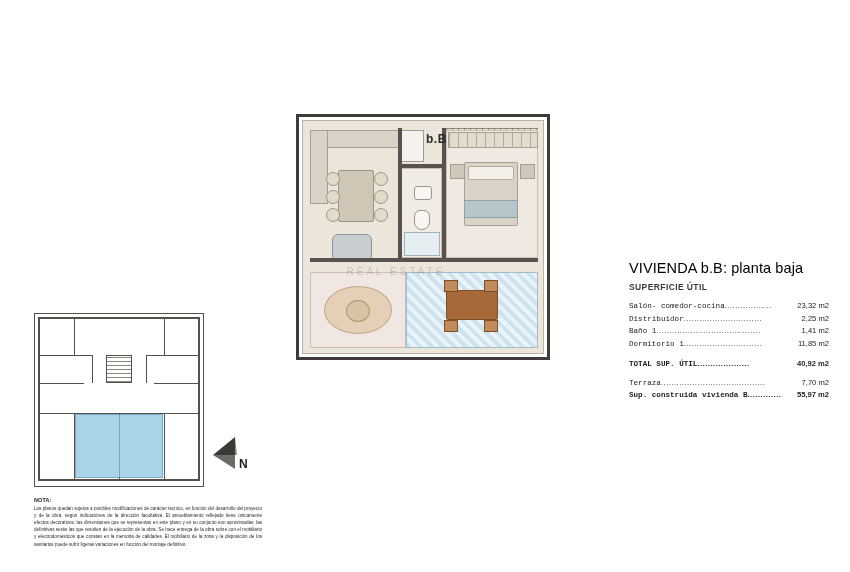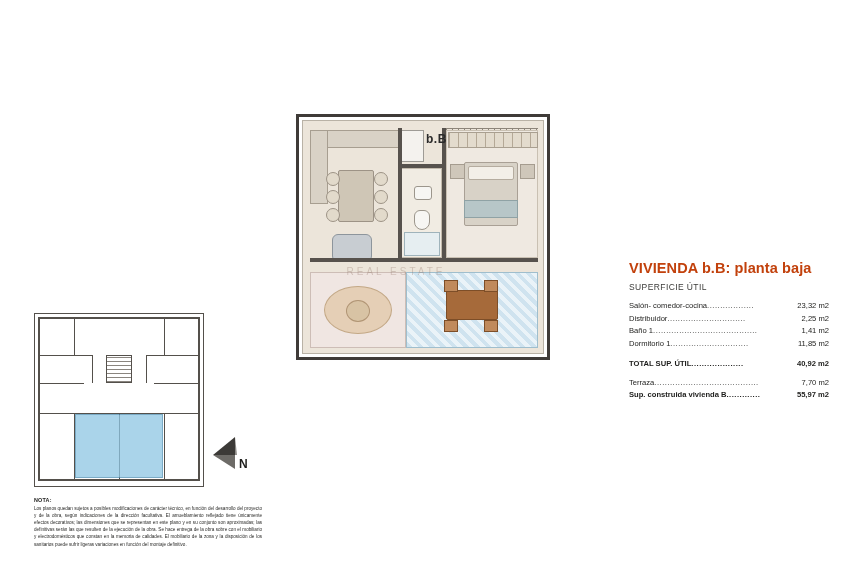--- a/index.html
+++ b/index.html
@@ -268,41 +268,41 @@
 
   
   #info {
     position: absolute;
     left: 629px;
     top: 260px;
     width: 200px;
   }
   #info .title {
     font-size: 14.5px;
-    font-weight: bold;
-    color: #c2410c;
+    font-weight: normal;
+    color: #000000;
     letter-spacing: 0.1px;
     margin: 0 0 6px 0;
   }
   #info .subtitle {
     font-size: 8.5px;
-    font-weight: normal;
+    font-weight: bold;
     color: #3a3a38;
     letter-spacing: 0.4px;
     margin: 0 0 9px 0;
   }
   .sup-row {
     font-size: 7.6px;
     color: #1d1d1b;
     margin-bottom: 3.5px;
     white-space: nowrap;
     display: flex;
     align-items: baseline;
   }
-  .sup-row .lbl { flex: none; }
+  .sup-row .lbl { flex: none; font-family: Liberation Mono, monospace; }
   .sup-row .dots {
     flex: 1 1 auto;
     overflow: hidden;
     white-space: nowrap;
     letter-spacing: 0.5px;
     color: #1d1d1b;
   }
   .sup-row .val { flex: none; }
   .sup-row.bold { font-weight: bold; }
   .gap-top { margin-top: 11px; }

